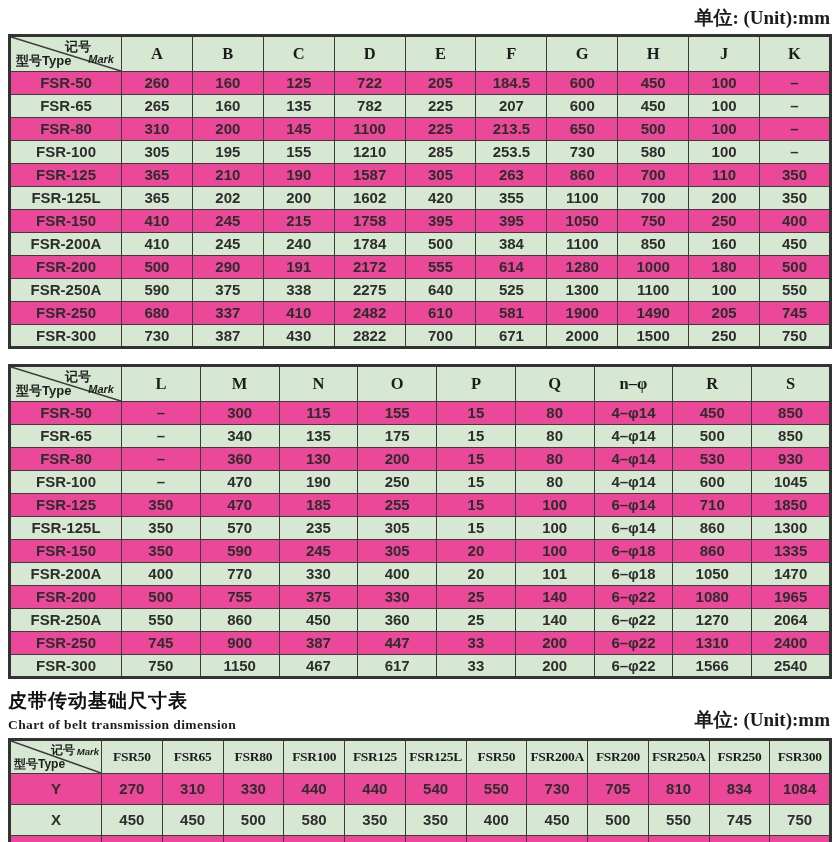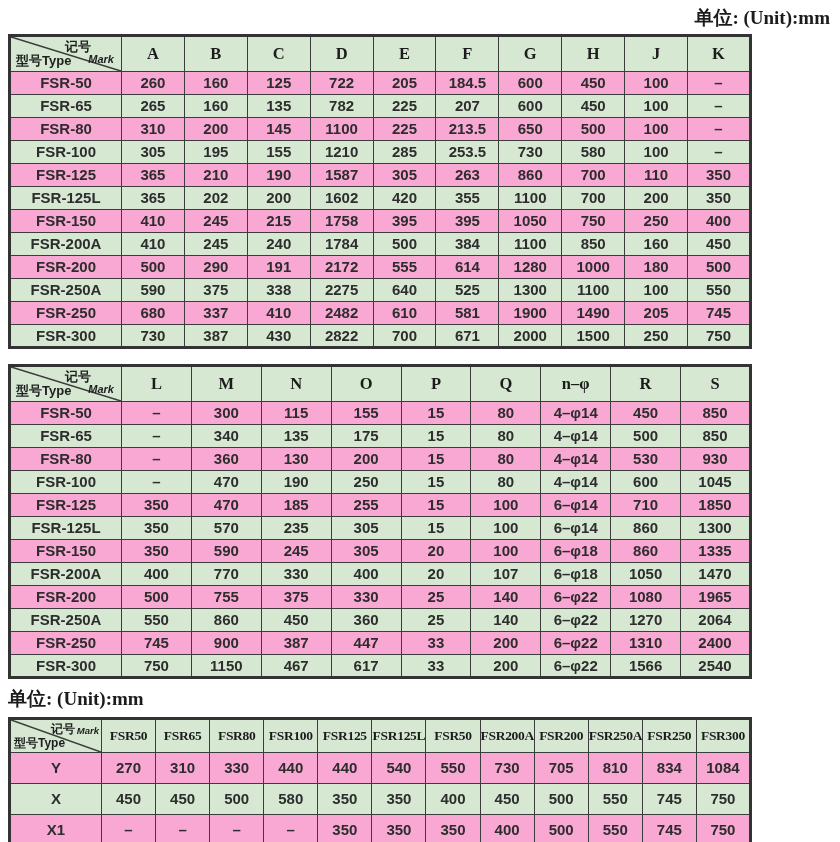--- a/index.html
+++ b/index.html
@@ -20,22 +20,22 @@
     font-size: 19px;
     color: #1c1c1c;
     padding-right: 2px;
     line-height: 1.2;
   }
   .unit-top { margin-bottom: 4px; margin-top: 2px; }
 
   table.dim {
     border-collapse: collapse;
     table-layout: fixed;
-    width: 744px;
-    background: #f9a8d4;
+    width: 824px;
+    background: #ec4899;
     border: 3px solid #333333;
   }
   table.dim th, table.dim td {
     border: 1.6px solid #3c3c3c;
     text-align: center;
     vertical-align: middle;
     white-space: nowrap;
     overflow: hidden;
   }
   .t1 { margin-bottom: 15px; }
@@ -402,21 +402,21 @@
           <td>860</td>
           <td>1335</td>
         </tr>
         <tr>
           <td>FSR-200A</td>
           <td>400</td>
           <td>770</td>
           <td>330</td>
           <td>400</td>
           <td>20</td>
-          <td>107</td>
+          <td>101</td>
           <td>6–φ18</td>
           <td>1050</td>
           <td>1470</td>
         </tr>
         <tr>
           <td>FSR-200</td>
           <td>500</td>
           <td>755</td>
           <td>375</td>
           <td>330</td>
@@ -459,20 +459,24 @@
           <td>33</td>
           <td>200</td>
           <td>6–φ22</td>
           <td>1566</td>
           <td>2540</td>
         </tr>
       </tbody>
   </table>
 
   <div class="section-head">
+    <div>
+      <div class="sec-title-cn">皮带传动基础尺寸表</div>
+      <div class="sec-title-en">Chart of belt transmission dimension</div>
+    </div>
     <div class="unit">单位: (Unit):mm</div>
   </div>
 
   <table class="dim t3">
     <thead>
       <tr>
         <th class="corner">
           <svg class="diag" viewBox="0 0 100 100" preserveAspectRatio="none">
             <line x1="0" y1="0" x2="100" y2="100" stroke="#3c3c3c" stroke-width="1.6" vector-effect="non-scaling-stroke"></line>
           </svg>

